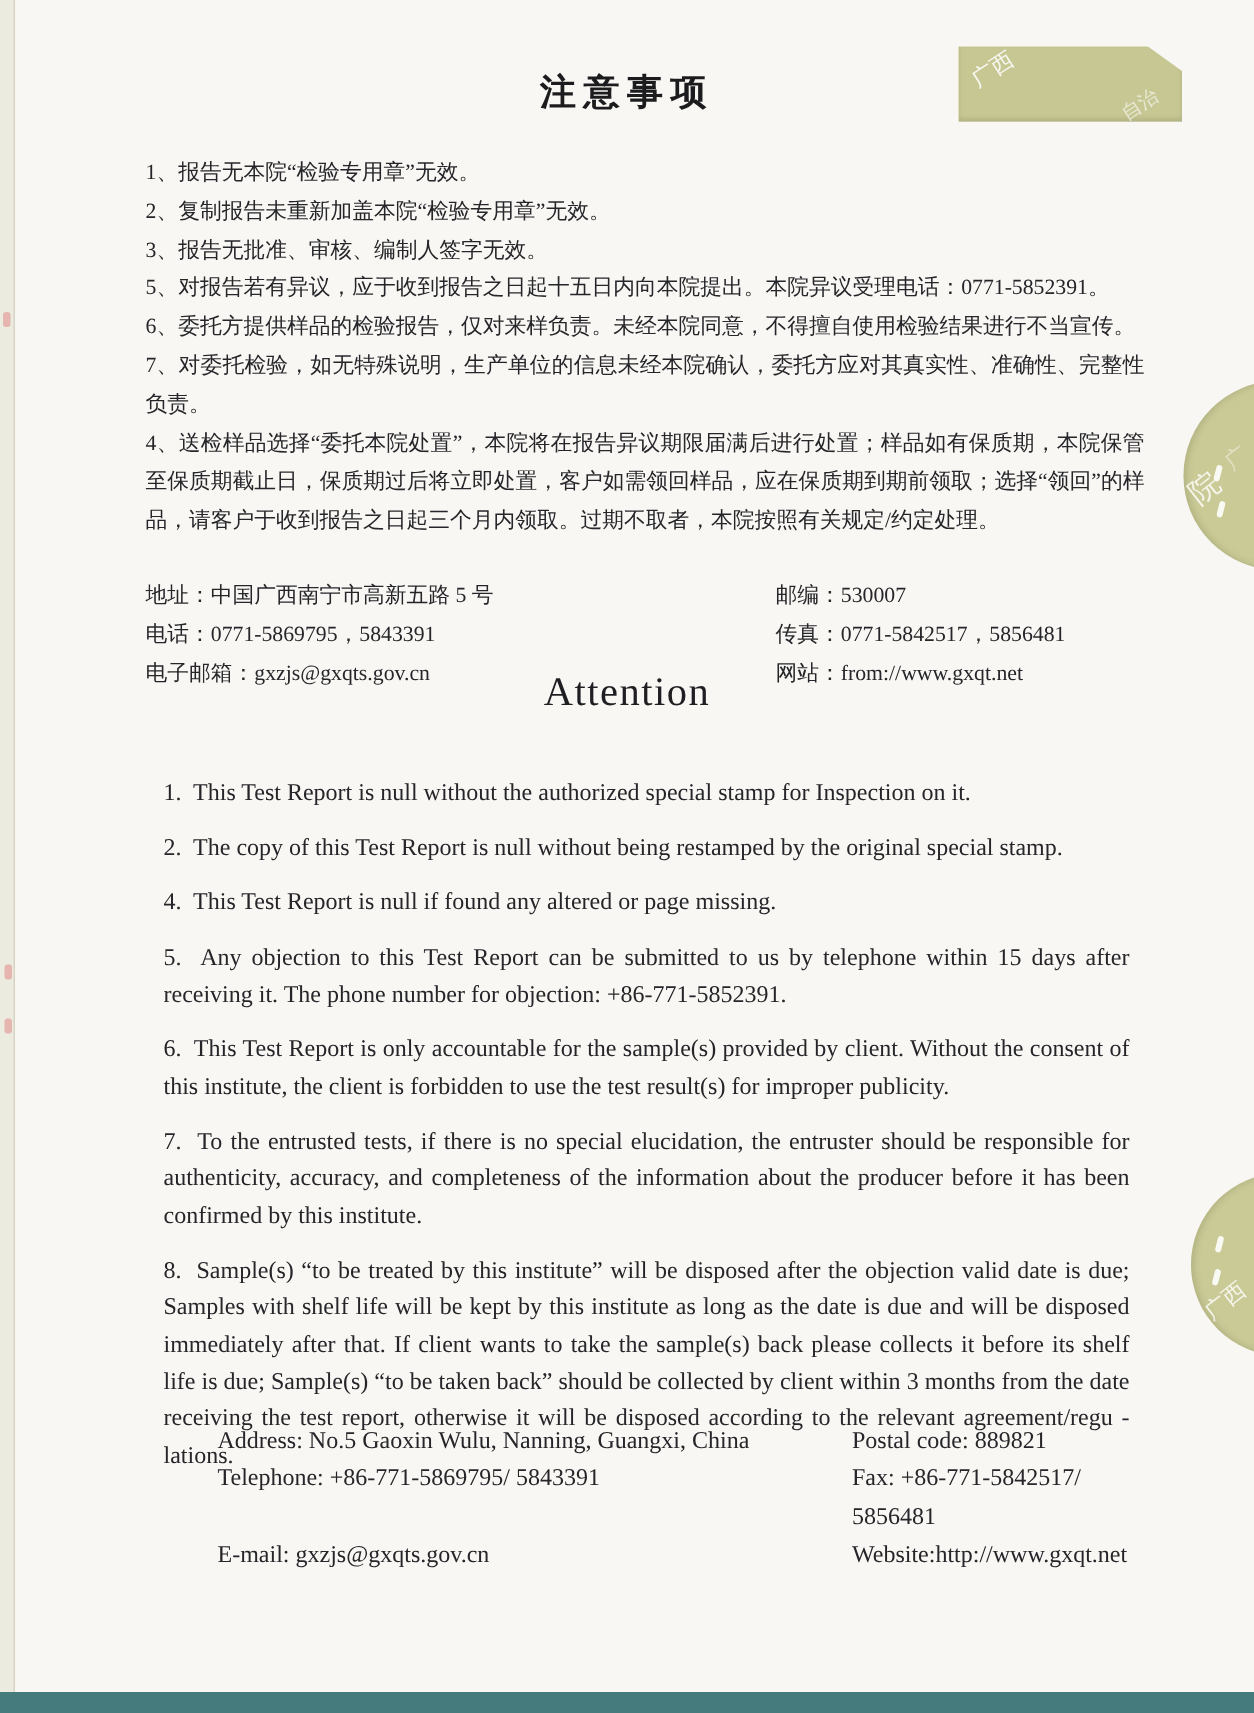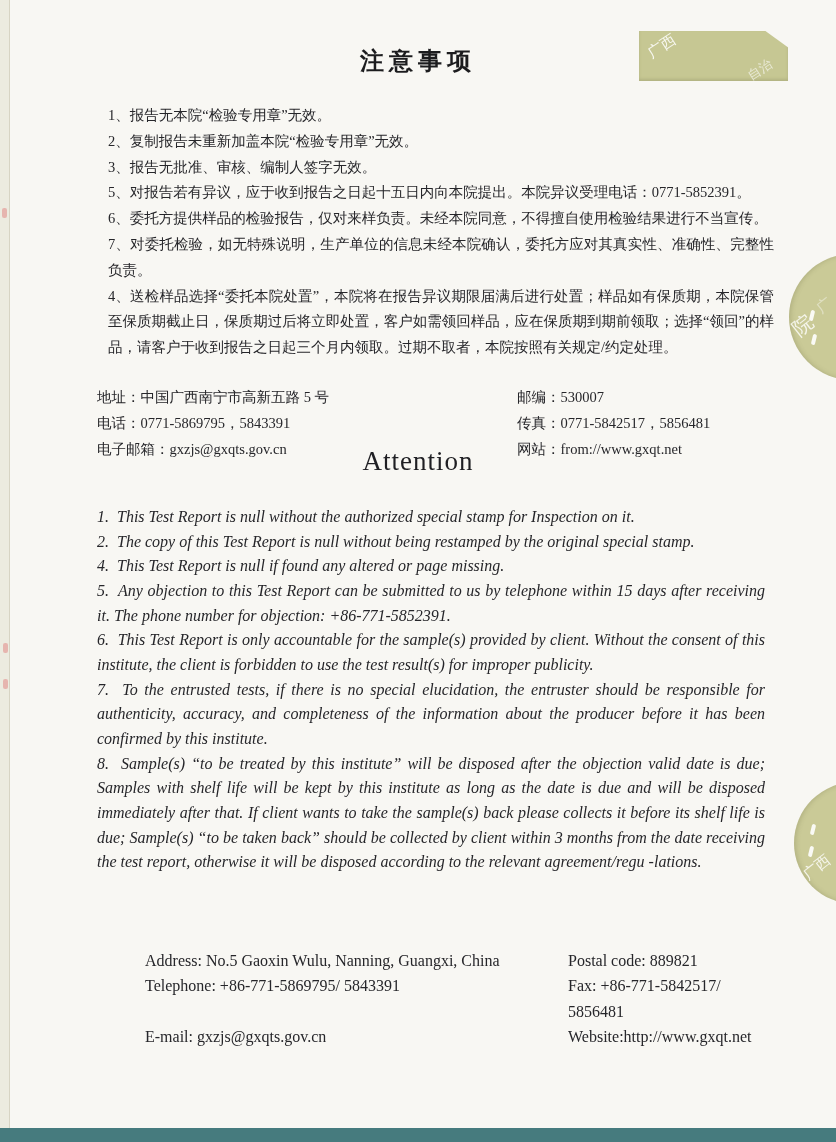--- a/index.html
+++ b/index.html
@@ -31,34 +31,34 @@
   .stamp-b { left:794px; top:782px; width:122px; height:122px; }
   .stamp-txt { position:absolute; color:rgba(255,255,255,.8);
            font-family:"DejaVu Sans","Liberation Sans",sans-serif;
            transform:rotate(-38deg); white-space:nowrap; }
   .stamp-tick { position:absolute; width:4px; height:11px; border-radius:2px;
            background:rgba(255,255,255,.9); transform:rotate(14deg); }
   
   .cn-title { position:absolute; top:45px; left:0; width:100%; text-align:center;
               font-family:"DejaVu Sans","Liberation Sans",sans-serif;
               font-weight:700; font-size:24px; letter-spacing:5px; color:#1c1c1e; }
-  .cn-list  { position:absolute; top:103px; left:108px; width:666px;
+  .cn-list  { position:absolute; top:103px; left:97px; width:666px;
               font-size:14.5px; line-height:25.8px; text-align:justify; }
   .cn-list p{ margin:0; }
   .cn-contact { position:absolute; top:384px; left:97px; width:666px;
               font-size:14.5px; line-height:26px; }
   .cn-contact .row { display:flex;gap:12px; }
   .cn-contact .cell-l { width:408px; }
   .cn-contact .cell-r { flex:1; }
   
   .en-title { position:absolute; top:446px; left:0; width:100%; text-align:center;
               font-size:27px; letter-spacing:1px; color:#1f1f23; }
   .en-list  { position:absolute; top:505px; left:97px; width:668px;
               font-size:16px; line-height:24.65px; text-align:justify; }
-  .en-list p{ margin:0;font-style:italic; }
+  .en-list p{ margin:12px; }
   .en-contact { position:absolute; top:948px; left:97px; width:668px;
               font-size:16px; line-height:25.4px; }
   .en-contact .row { display:flex;margin-left:48px; }
   .en-contact .cell-l { width:423px; }
   .en-contact .cell-r { flex:1; }
 </style>
 </head>
 <body>
 
 <div class="page">

